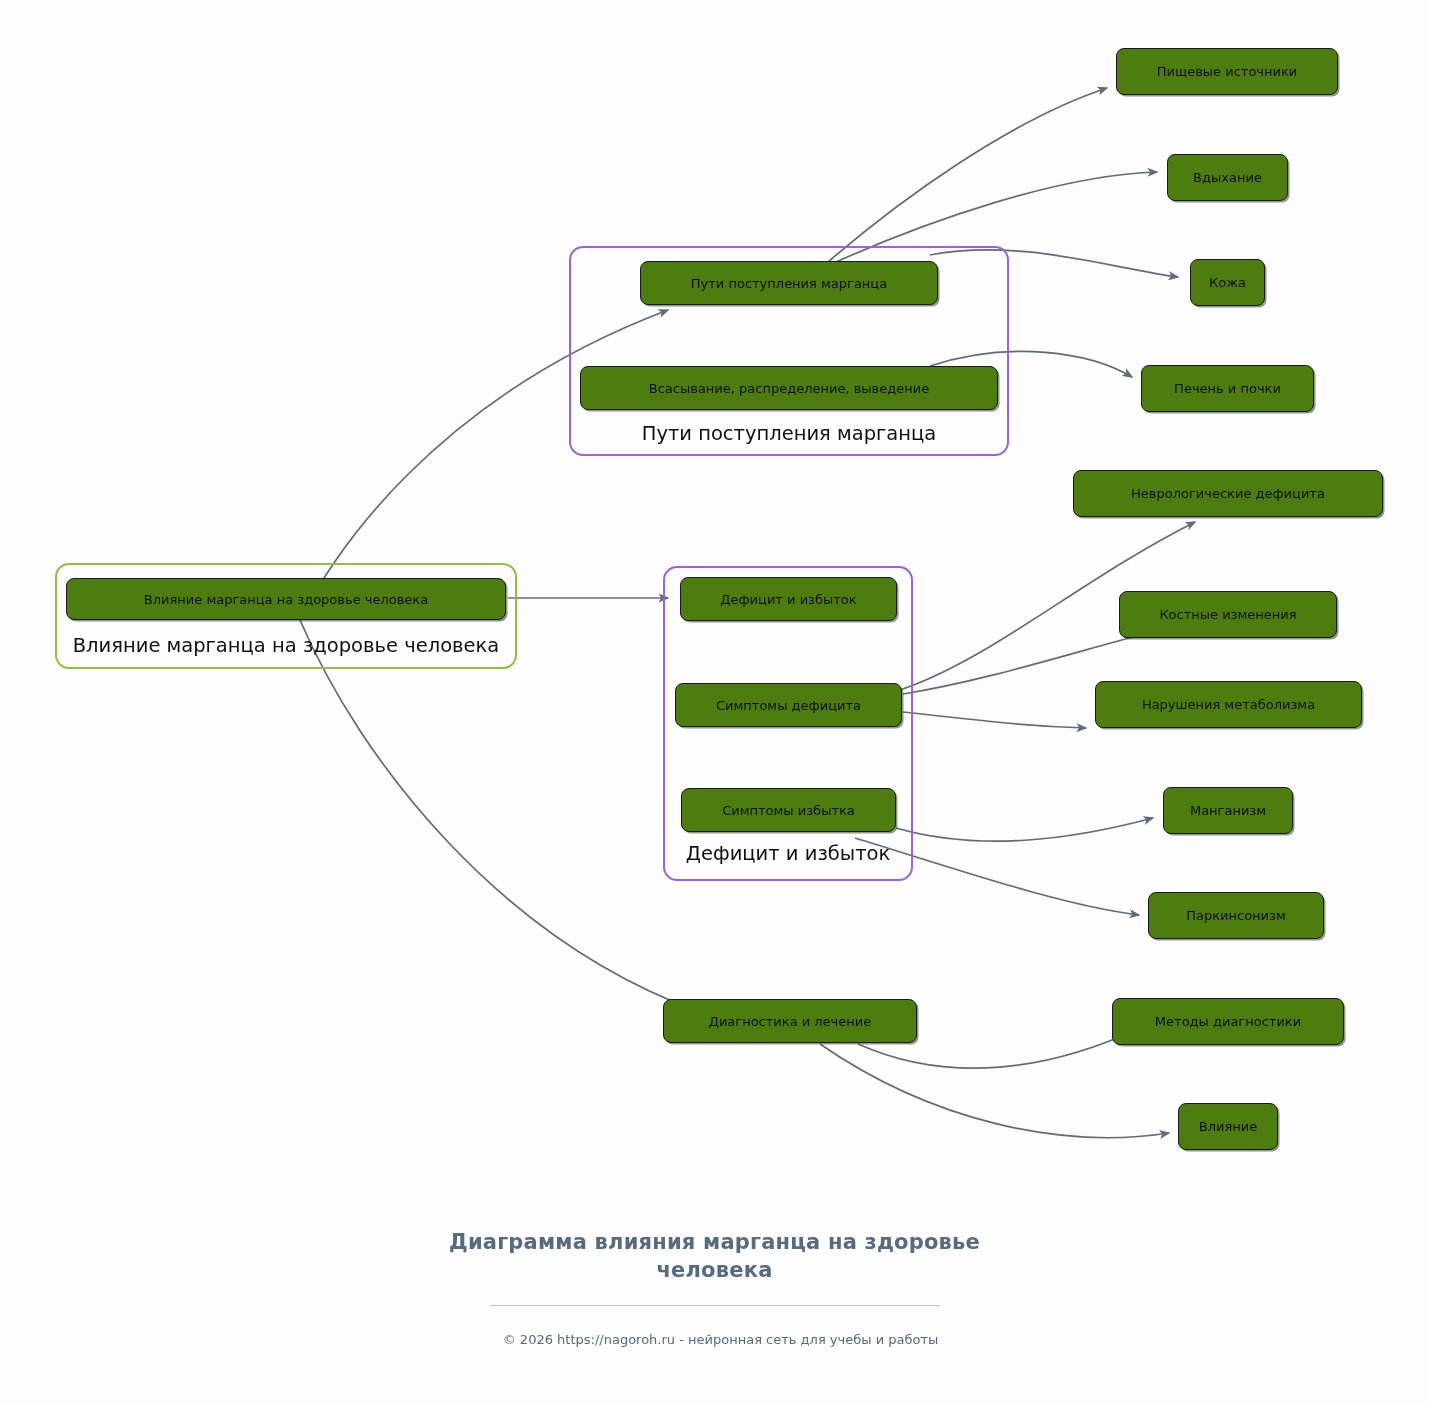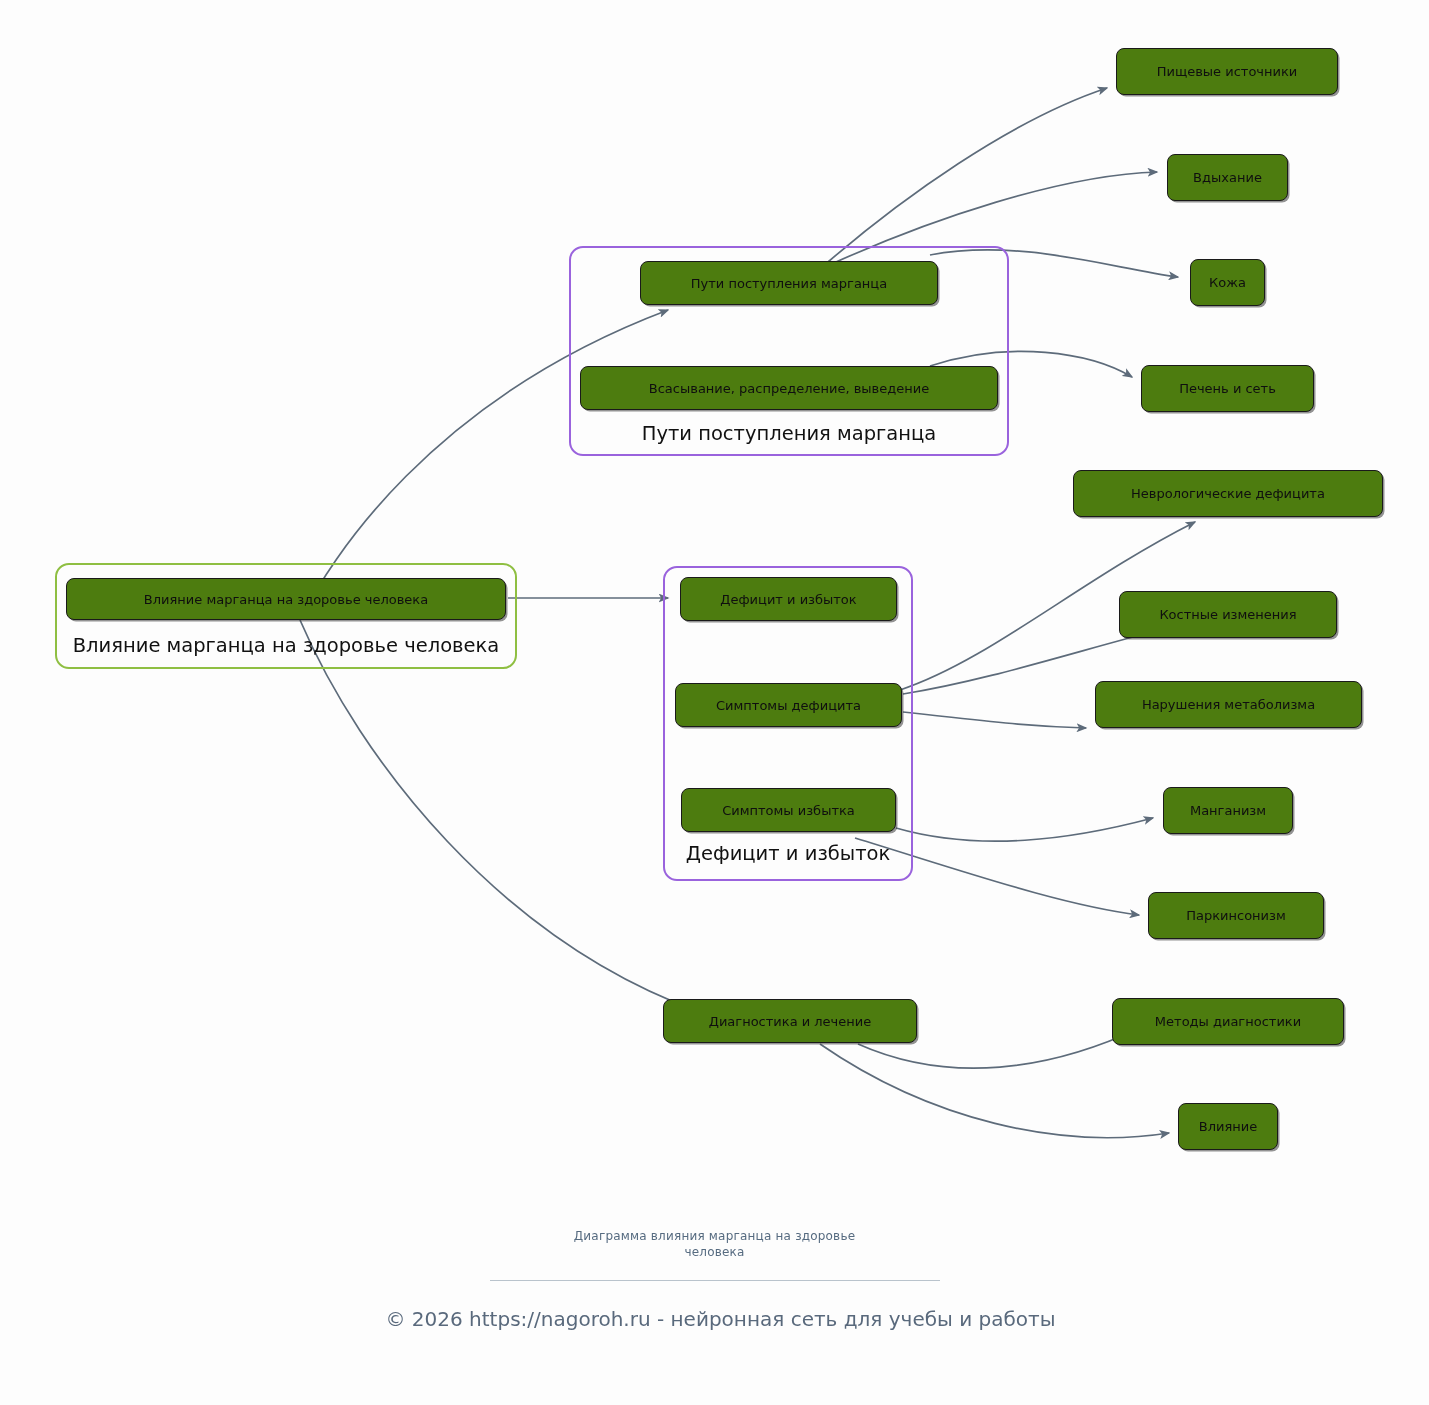--- a/index.html
+++ b/index.html
@@ -59,37 +59,37 @@
     box-shadow: 2px 2px 0 -0.5px rgba(60,60,60,0.55);
   }
   #footer {
     position: absolute;
     left: 0;
     width: 1429px;
     text-align: center;
   }
   #diagram-title {
     font-family: "DejaVu Sans", sans-serif;
-    font-size: 12px;
-    font-weight: normal;
+    font-size: 21px;
+    font-weight: bold;
     color: #566b80;
     line-height: 1.35;
     letter-spacing: 0.2px;
     white-space: pre-line;
   }
   #footer-rule {
     width: 450px;
     height: 1px;
     background: #b9c3cc;
     margin: 20px auto 0 auto;
   }
   #copyright {
     margin-top: 26px;
     font-family: "DejaVu Sans", sans-serif;
-    font-size: 20px;
+    font-size: 13px;
     color: #59697c;
     margin-left: 12px;
   }
 </style>
 </head>
 <body>
 
 <div id="canvas">
 
   <svg id="edge-layer" viewBox="0 0 1429 1405" xmlns="http://www.w3.org/2000/svg">
@@ -124,21 +124,21 @@
       <div class="cluster" style="left: 663px; top: 566px; width: 250px; height: 315px; border-color: rgb(154, 99, 221);"></div>
       <div class="cluster-label" style="left: 663px; top: 842px; width: 250px;">Дефицит и избыток</div>
     </div>
   <div id="nodes-group">
       <div class="node" style="left: 66px; top: 578px; width: 440px; height: 42px;">Влияние марганца на здоровье человека</div>
       <div class="node" style="left: 640px; top: 261px; width: 298px; height: 44px;">Пути поступления марганца</div>
       <div class="node" style="left: 580px; top: 366px; width: 418px; height: 44px;">Всасывание, распределение, выведение</div>
       <div class="node" style="left: 1116px; top: 48px; width: 222px; height: 47px;">Пищевые источники</div>
       <div class="node" style="left: 1167px; top: 154px; width: 121px; height: 47px;">Вдыхание</div>
       <div class="node" style="left: 1190px; top: 259px; width: 75px; height: 47px;">Кожа</div>
-      <div class="node" style="left: 1141px; top: 365px; width: 173px; height: 47px;">Печень и сеть</div>
+      <div class="node" style="left: 1141px; top: 365px; width: 173px; height: 47px;">Печень и почки</div>
       <div class="node" style="left: 680px; top: 577px; width: 217px; height: 44px;">Дефицит и избыток</div>
       <div class="node" style="left: 675px; top: 683px; width: 227px; height: 44px;">Симптомы дефицита</div>
       <div class="node" style="left: 681px; top: 788px; width: 215px; height: 44px;">Симптомы избытка</div>
       <div class="node" style="left: 1073px; top: 470px; width: 310px; height: 47px;">Неврологические дефицита</div>
       <div class="node" style="left: 1119px; top: 591px; width: 218px; height: 47px;">Костные изменения</div>
       <div class="node" style="left: 1095px; top: 681px; width: 267px; height: 47px;">Нарушения метаболизма</div>
       <div class="node" style="left: 1163px; top: 787px; width: 130px; height: 47px;">Манганизм</div>
       <div class="node" style="left: 1148px; top: 892px; width: 176px; height: 47px;">Паркинсонизм</div>
       <div class="node" style="left: 663px; top: 999px; width: 254px; height: 44px;">Диагностика и лечение</div>
       <div class="node" style="left: 1112px; top: 998px; width: 232px; height: 47px;">Методы диагностики</div>

